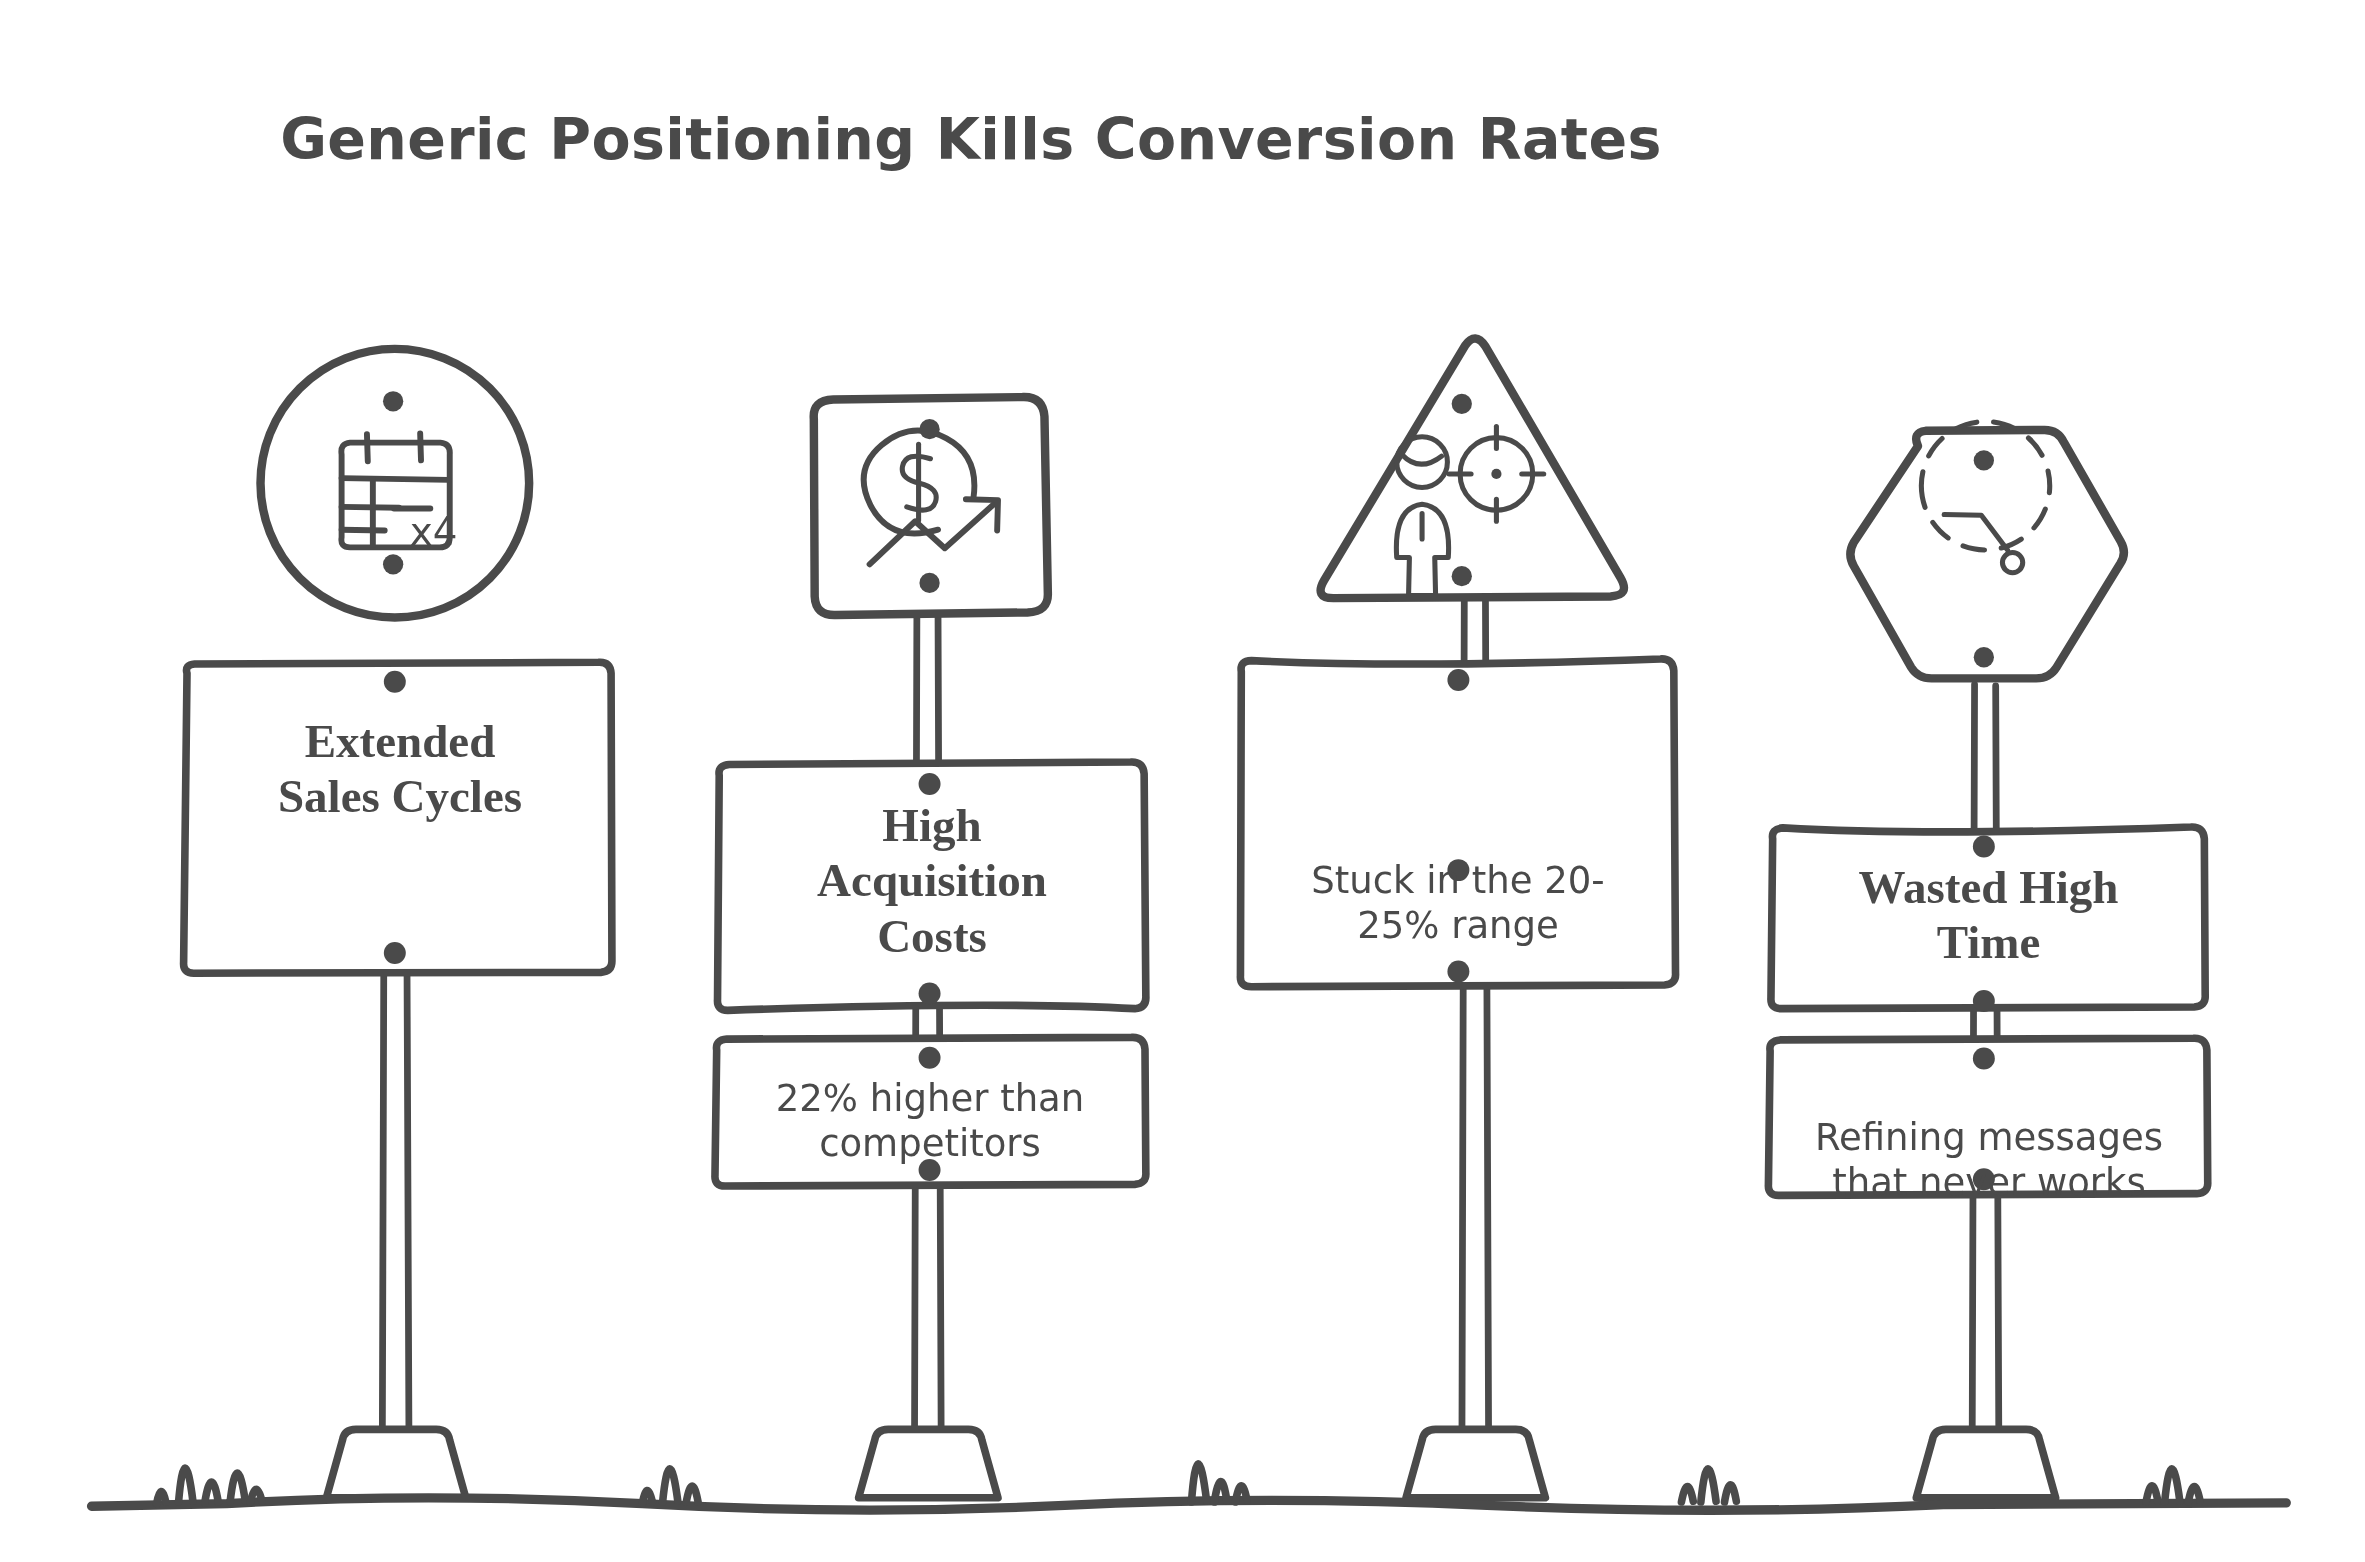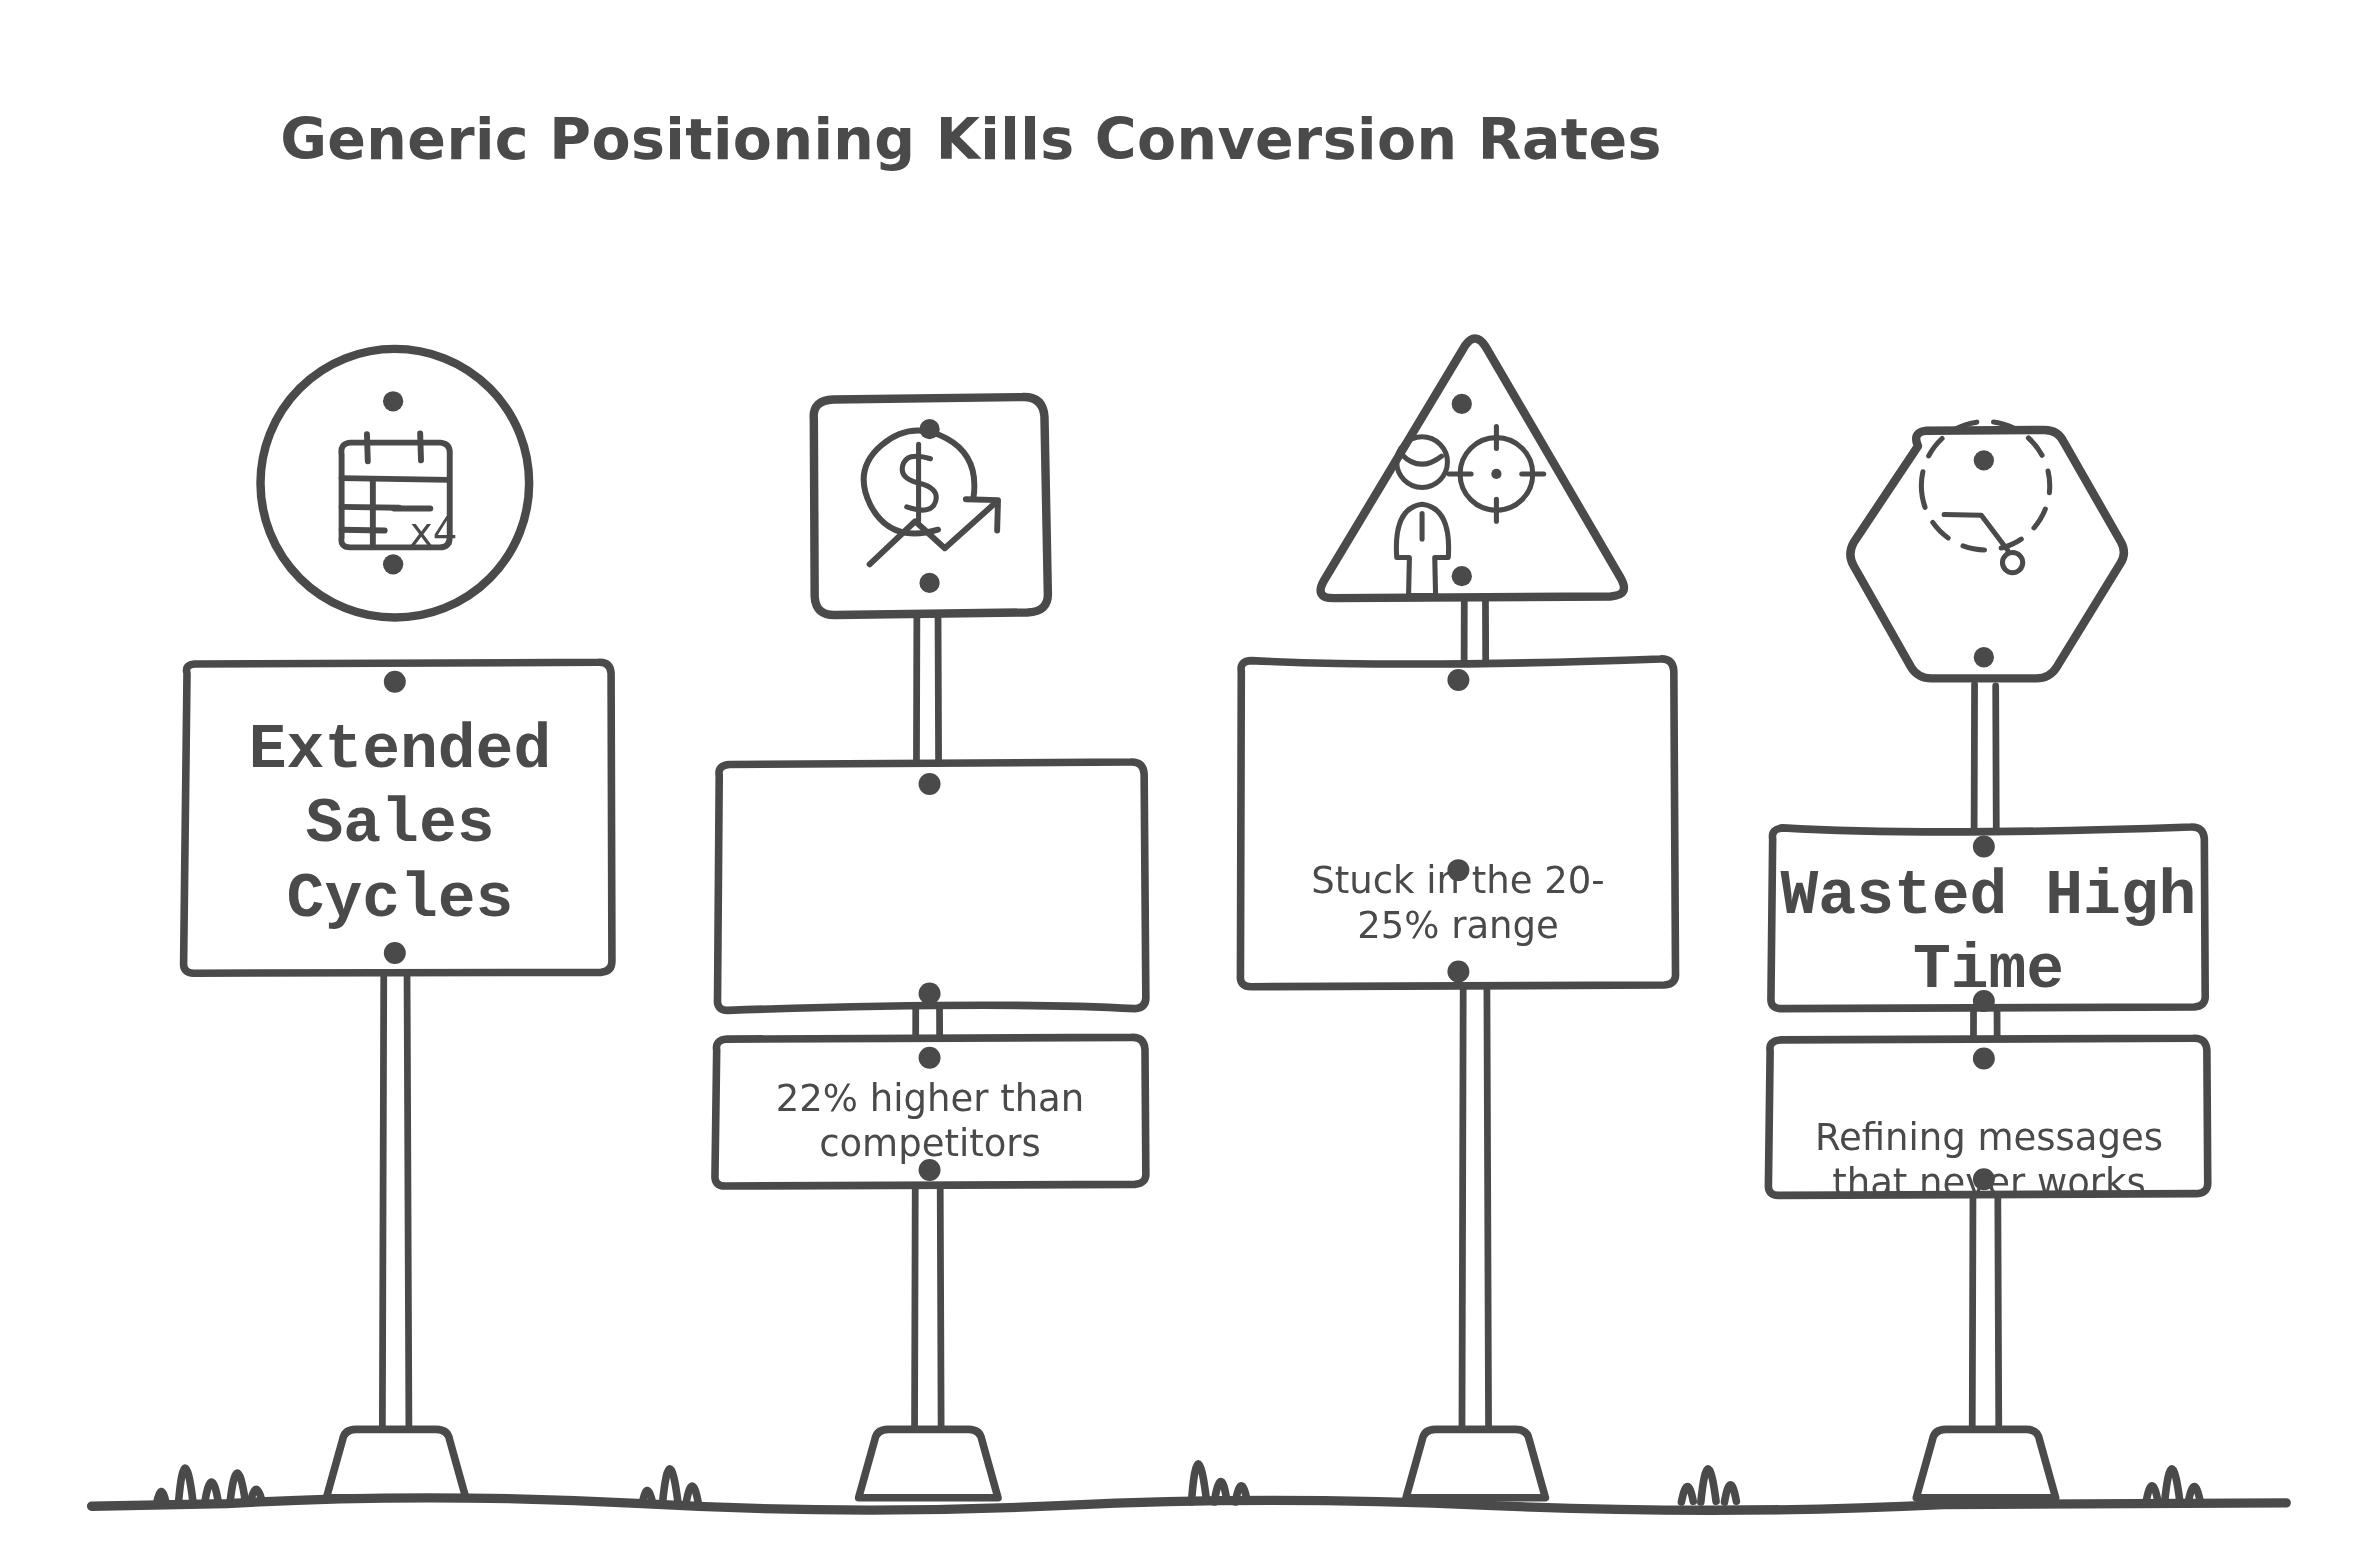--- a/index.html
+++ b/index.html
@@ -105,23 +105,23 @@
     inset: 0;
     pointer-events: none;
   }
   .sign-text {
     position: absolute;
     text-align: center;
     color: #4a4a4a;
     line-height: 1.18;
   }
   .sign-title {
-    font-family: Liberation Mono, monospace;
+    font-family: Liberation Serif, serif;
     font-weight: bold;
-    font-size: 63px;
+    font-size: 47px;
     white-space: pre-line;
   }
   .sign-sub {
     font-family: "DejaVu Sans", sans-serif;
     font-weight: normal;
     font-size: 37px;
     white-space: pre-line;
     line-height: 1.22;
   }
 </style>
@@ -278,20 +278,23 @@
 
   <div class="page-title-wrap">
     <span class="page-title">Generic Positioning Kills Conversion Rates</span>
   </div>
 
   <div class="txt-layer">
 
     <div class="sign-text sign-title" style="left:187px; top:714px; width:426px;">Extended
 Sales Cycles</div>
 
+    <div class="sign-text sign-title" style="left:719px; top:798px; width:426px;">High
+Acquisition
+Costs</div>
     <div class="sign-text sign-sub" style="left:716px; top:1076px; width:428px;">22% higher than
 competitors</div>
 
     <div class="sign-text sign-sub" style="left:1241px; top:858px; width:434px;">Stuck in the 20-
 25% range</div>
 
     <div class="sign-text sign-title" style="left:1772px; top:860px; width:433px;">Wasted High
 Time</div>
     <div class="sign-text sign-sub" style="left:1770px; top:1075px; width:438px;margin-top:40px;">Refining messages
 that never works</div>

